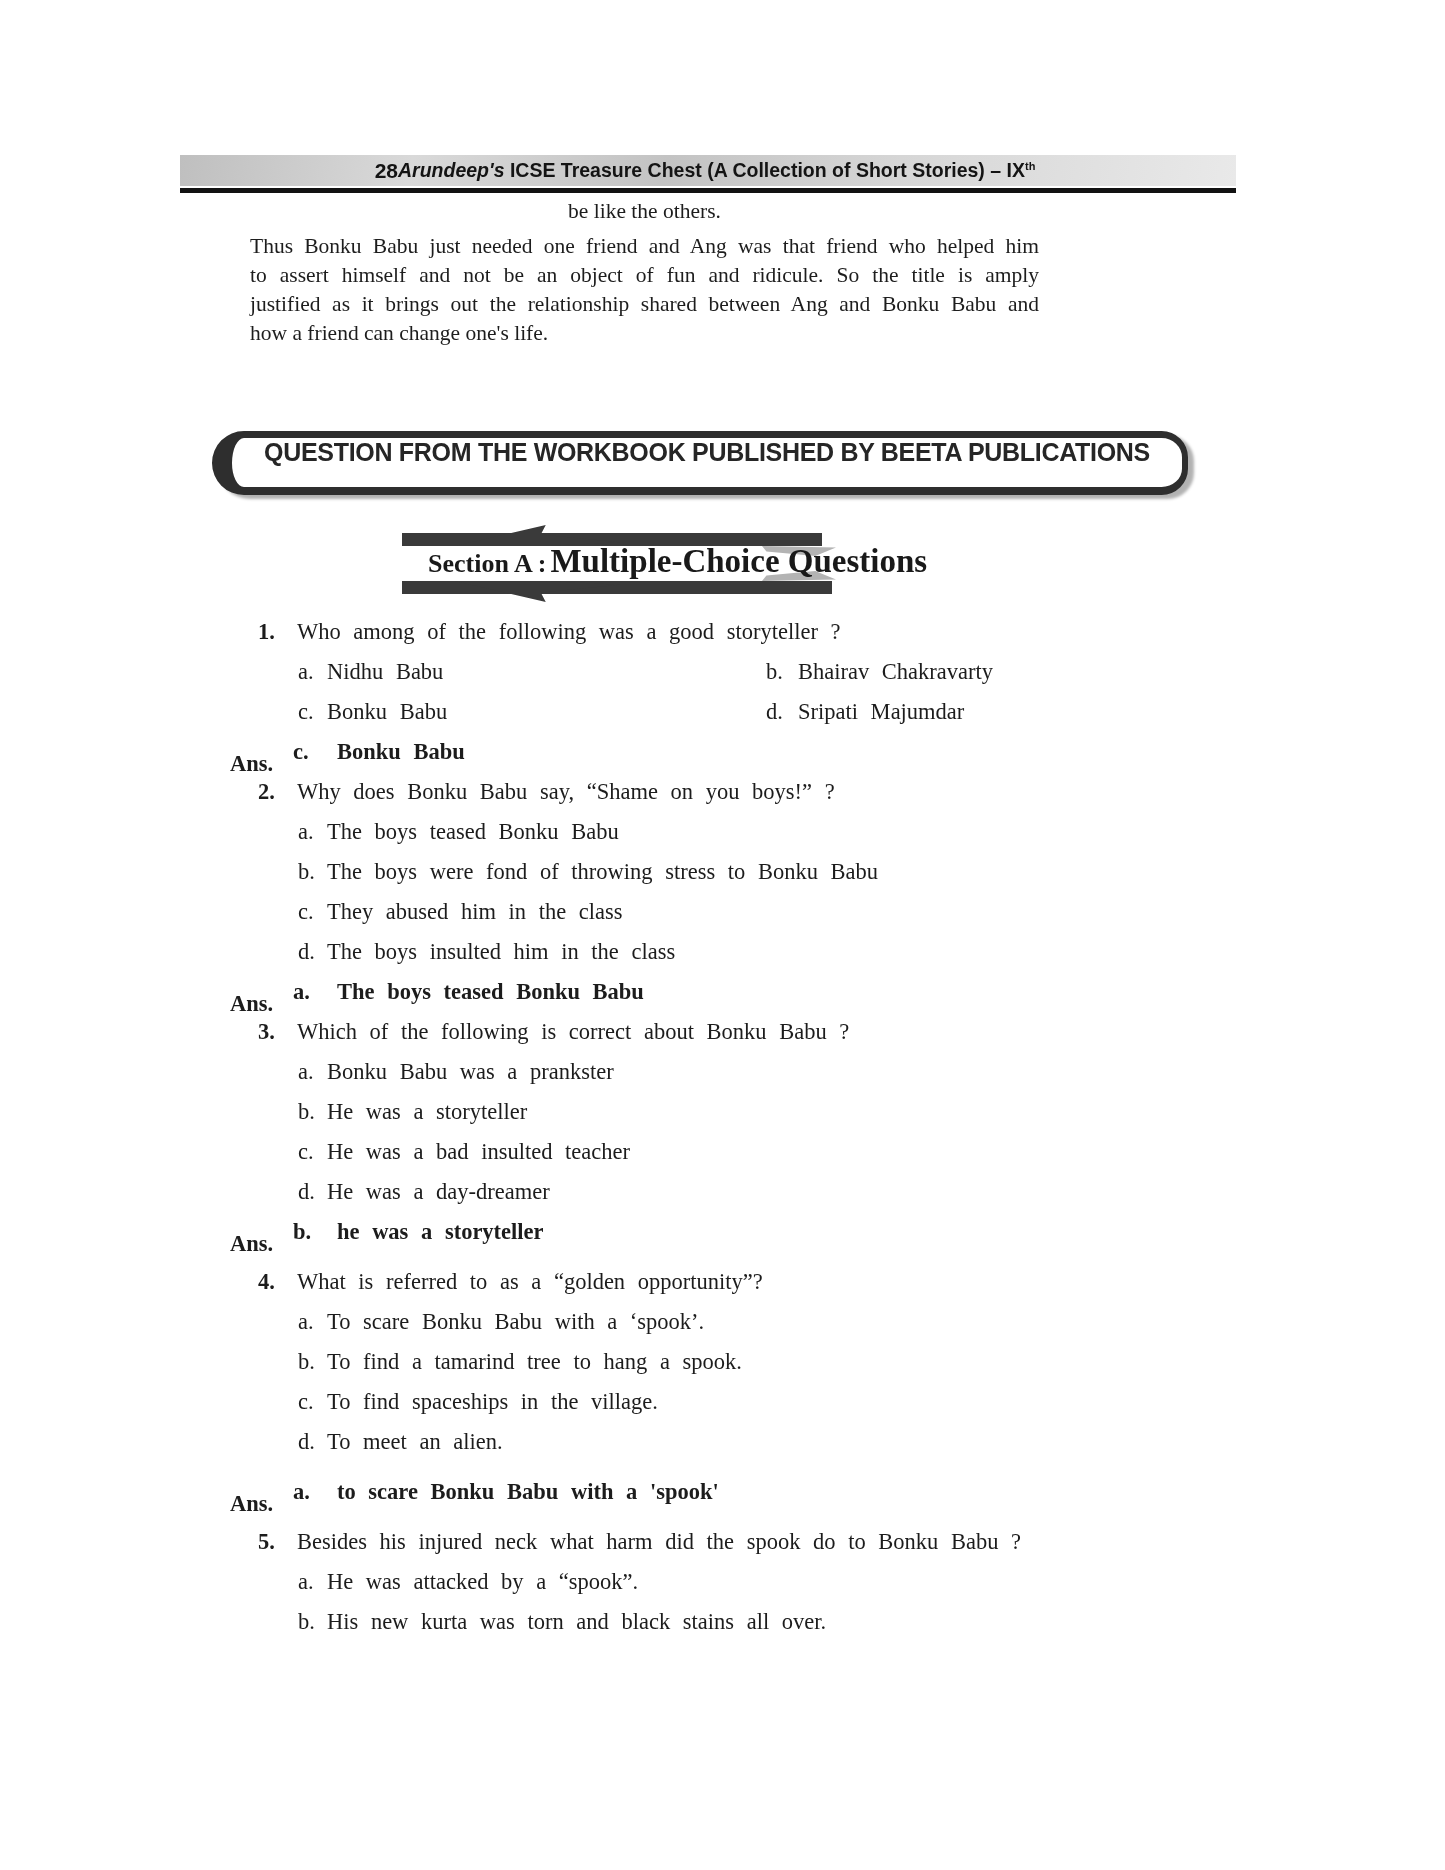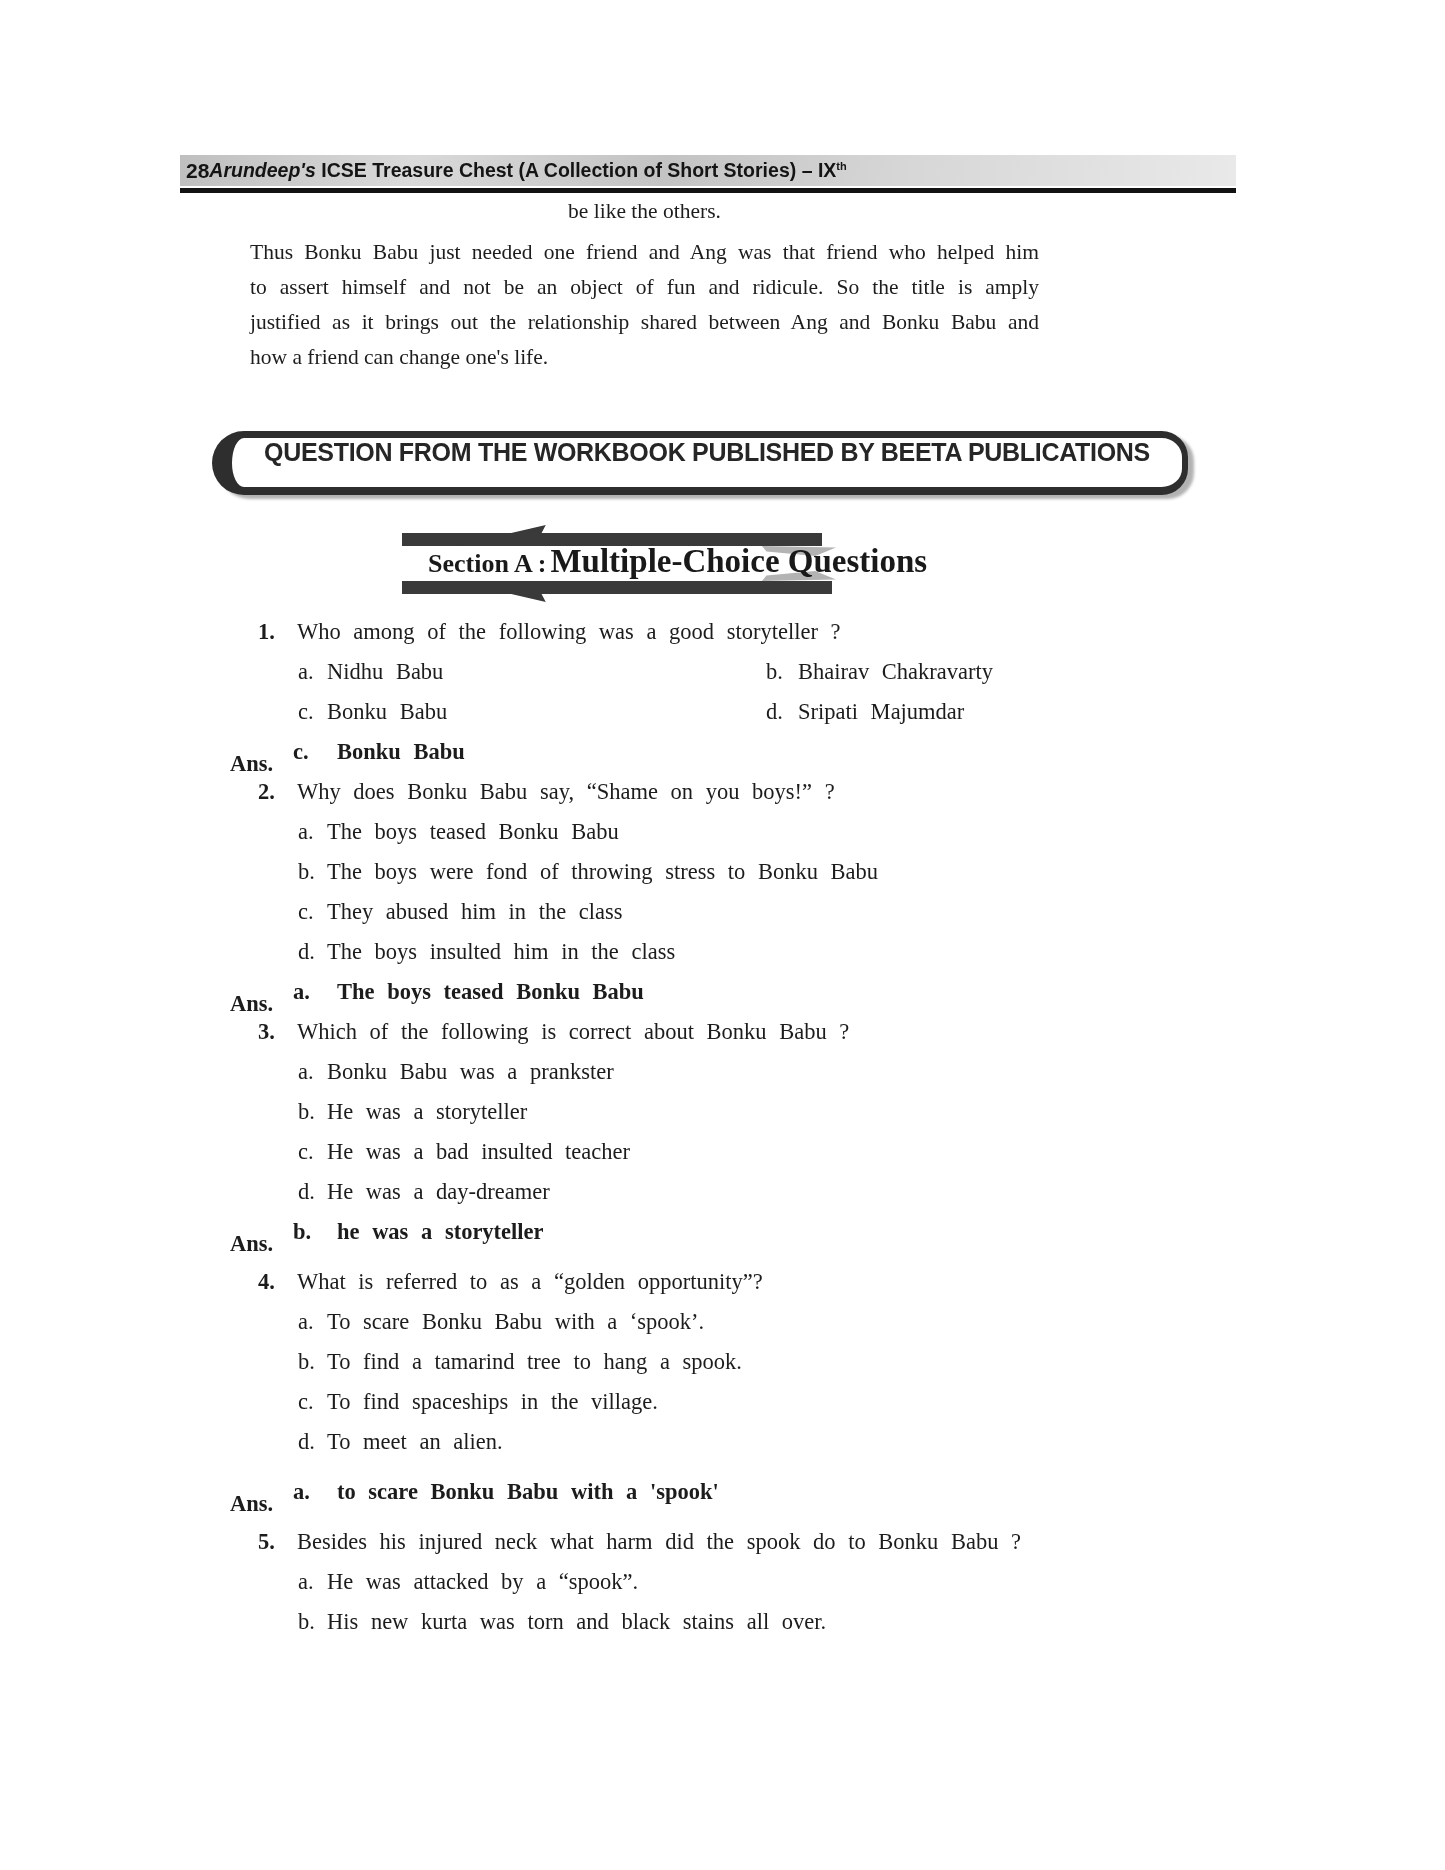--- a/index.html
+++ b/index.html
@@ -10,34 +10,34 @@
     font-family:"Liberation Serif", serif;
     color:#1c1c1c;
     overflow:hidden;
   }
 
   
   .header{position:absolute;left:180px;top:155px;width:1056px;}
   .band{
     height:31px;
     background:linear-gradient(100deg,#bfbfbf 0%,#d9d9d9 22%,#c3c3c3 46%,#d6d6d6 68%,#e9e9e9 100%);
-    display:flex;align-items:center;justify-content:flex-start;
+    display:flex;align-items:center;justify-content:center;
     font-family:"Liberation Sans", sans-serif;font-weight:bold;
   }
   .pagenum{font-size:21px;padding-left:6px;color:#141414;}
   .htitle{font-size:19.5px;padding-right:12px;color:#141414;white-space:nowrap;}
   .htitle .it{font-style:italic;}
   .htitle sup{font-size:11px;}
   .rule{height:5px;background:#121212;margin-top:2px;}
 
   
   .para{position:absolute;left:250px;width:789px;font-size:21.5px;line-height:29px;color:#1d1d1d;}
   .p1{top:197px;text-align:center;}
   .p2{top:232px;}
-  .jline{text-align:justify;text-align-last:justify;margin-top:6px;}
+  .jline{text-align:justify;text-align-last:justify;}
   .jline.last{text-align-last:left;}
 
   
   .banner{
     position:absolute;left:212px;top:431px;width:976px;height:64px;
     box-sizing:border-box;background:#ffffff;
     border:6px solid #2e2e2e;
     border-left-width:20px;border-top-width:7px;border-bottom-width:8px;
     border-radius:34px 28px 28px 34px;
     box-shadow:6px 4px 3px rgba(0,0,0,0.30);

